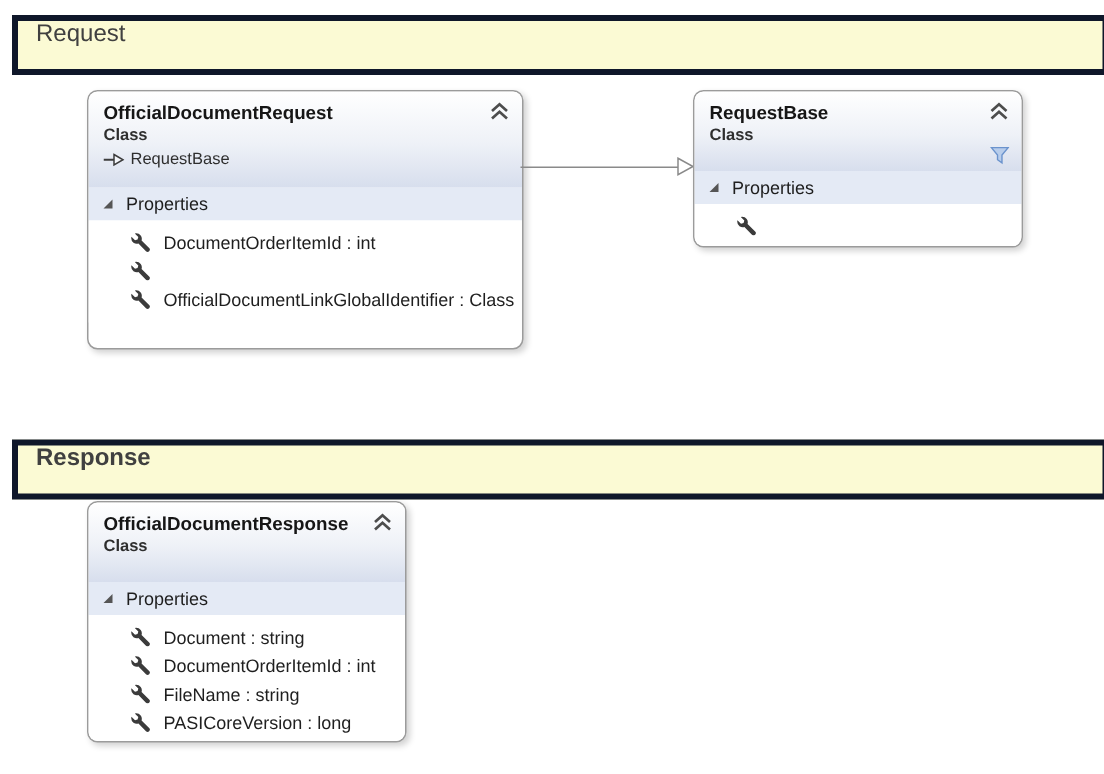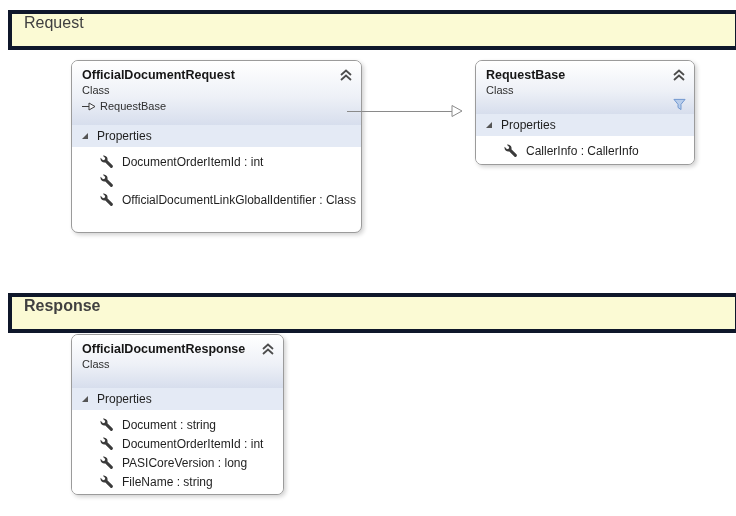--- a/index.html
+++ b/index.html
@@ -27,38 +27,37 @@
   #banner-response { top: 293px; font-weight: bold; }
 
   
   .class-box {
     position: absolute;
     border: 1px solid #9b9b9b;
     border-radius: 7px;
     background: #ffffff;
     box-shadow: 2px 2px 4px rgba(0,0,0,0.18);
     overflow: hidden;
-    margin-left: 13px;
   }
   #box-odrequest { left: 58px; top: 60px;  width: 289px; height: 171px; }
   #box-requestbase { left: 462px; top: 60px; width: 218px; height: 103px; }
   #box-odresponse { left: 58px; top: 334px; width: 211px; height: 159px; }
 
   .class-header {
     position: relative;
     background: linear-gradient(to bottom, #ffffff 0%, #eef1f7 55%, #d7deed 100%);
     padding: 6px 10px 0 10px;
     box-sizing: border-box;
   }
   #box-odrequest  .class-header { height: 64px; }
   #box-requestbase .class-header { height: 53px; }
   #box-odresponse .class-header { height: 53px; }
 
   .class-title { font-size: 12.5px; font-weight: bold; color: #161616; line-height: 16px; }
-  .class-kind  { font-size: 11px; color: #2e2e2e; line-height: 14px; }
+  .class-kind  { font-size: 11px; color: #2e2e2e; line-height: 14px; font-weight: bold; }
 
   .inherits-row {
     display: flex; align-items: center; gap: 4px;
     margin-top: 3px; font-size: 11px; color: #2e2e2e;
   }
 
   .collapse-btn {
     position: absolute; top: 6px; right: 8px;
     width: 14px; height: 12px; cursor: pointer;
   }
@@ -177,21 +176,20 @@
     </div>
     <div class="compartment-header">
       <span class="expander"></span>
       <span>Properties</span>
     </div>
     <div class="members">
       <div class="member-row">
         <svg width="13" height="13" viewBox="0 0 16 16">
             <path d="M4.7.6A4.6 4.6 0 0 1 9.1 6.5l6.2 6.2a1.8 1.8 0 0 1-2.6 2.6L6.5 9.1A4.6 4.6 0 0 1 .6 4.7c0-.4.1-.8.2-1.2l2.9 2.9 2.1-.6.6-2.1L3.5.8a4.6 4.6 0 0 1 1.2-.2z" fill="#3b3b3b"></path>
           </svg>
-        <span>CallerInfo : CallerInfo</span>
       </div>
     </div>
   </div>
 
   <div class="banner" id="banner-response">
     <span>Response</span>
   </div>
 
   <div class="class-box" id="box-odresponse">
     <div class="class-header">
@@ -218,24 +216,24 @@
       <div class="member-row">
         <svg width="13" height="13" viewBox="0 0 16 16">
             <path d="M4.7.6A4.6 4.6 0 0 1 9.1 6.5l6.2 6.2a1.8 1.8 0 0 1-2.6 2.6L6.5 9.1A4.6 4.6 0 0 1 .6 4.7c0-.4.1-.8.2-1.2l2.9 2.9 2.1-.6.6-2.1L3.5.8a4.6 4.6 0 0 1 1.2-.2z" fill="#3b3b3b"></path>
           </svg>
         <span>DocumentOrderItemId : int</span>
       </div>
       <div class="member-row">
         <svg width="13" height="13" viewBox="0 0 16 16">
             <path d="M4.7.6A4.6 4.6 0 0 1 9.1 6.5l6.2 6.2a1.8 1.8 0 0 1-2.6 2.6L6.5 9.1A4.6 4.6 0 0 1 .6 4.7c0-.4.1-.8.2-1.2l2.9 2.9 2.1-.6.6-2.1L3.5.8a4.6 4.6 0 0 1 1.2-.2z" fill="#3b3b3b"></path>
           </svg>
+        <span>FileName : string</span>
+      </div>
+      <div class="member-row">
+        <svg width="13" height="13" viewBox="0 0 16 16">
+            <path d="M4.7.6A4.6 4.6 0 0 1 9.1 6.5l6.2 6.2a1.8 1.8 0 0 1-2.6 2.6L6.5 9.1A4.6 4.6 0 0 1 .6 4.7c0-.4.1-.8.2-1.2l2.9 2.9 2.1-.6.6-2.1L3.5.8a4.6 4.6 0 0 1 1.2-.2z" fill="#3b3b3b"></path>
+          </svg>
         <span>PASICoreVersion : long</span>
       </div>
-      <div class="member-row">
-        <svg width="13" height="13" viewBox="0 0 16 16">
-            <path d="M4.7.6A4.6 4.6 0 0 1 9.1 6.5l6.2 6.2a1.8 1.8 0 0 1-2.6 2.6L6.5 9.1A4.6 4.6 0 0 1 .6 4.7c0-.4.1-.8.2-1.2l2.9 2.9 2.1-.6.6-2.1L3.5.8a4.6 4.6 0 0 1 1.2-.2z" fill="#3b3b3b"></path>
-          </svg>
-        <span>FileName : string</span>
-      </div>
     </div>
   </div>
 
 </div>
 
 </body></html>

